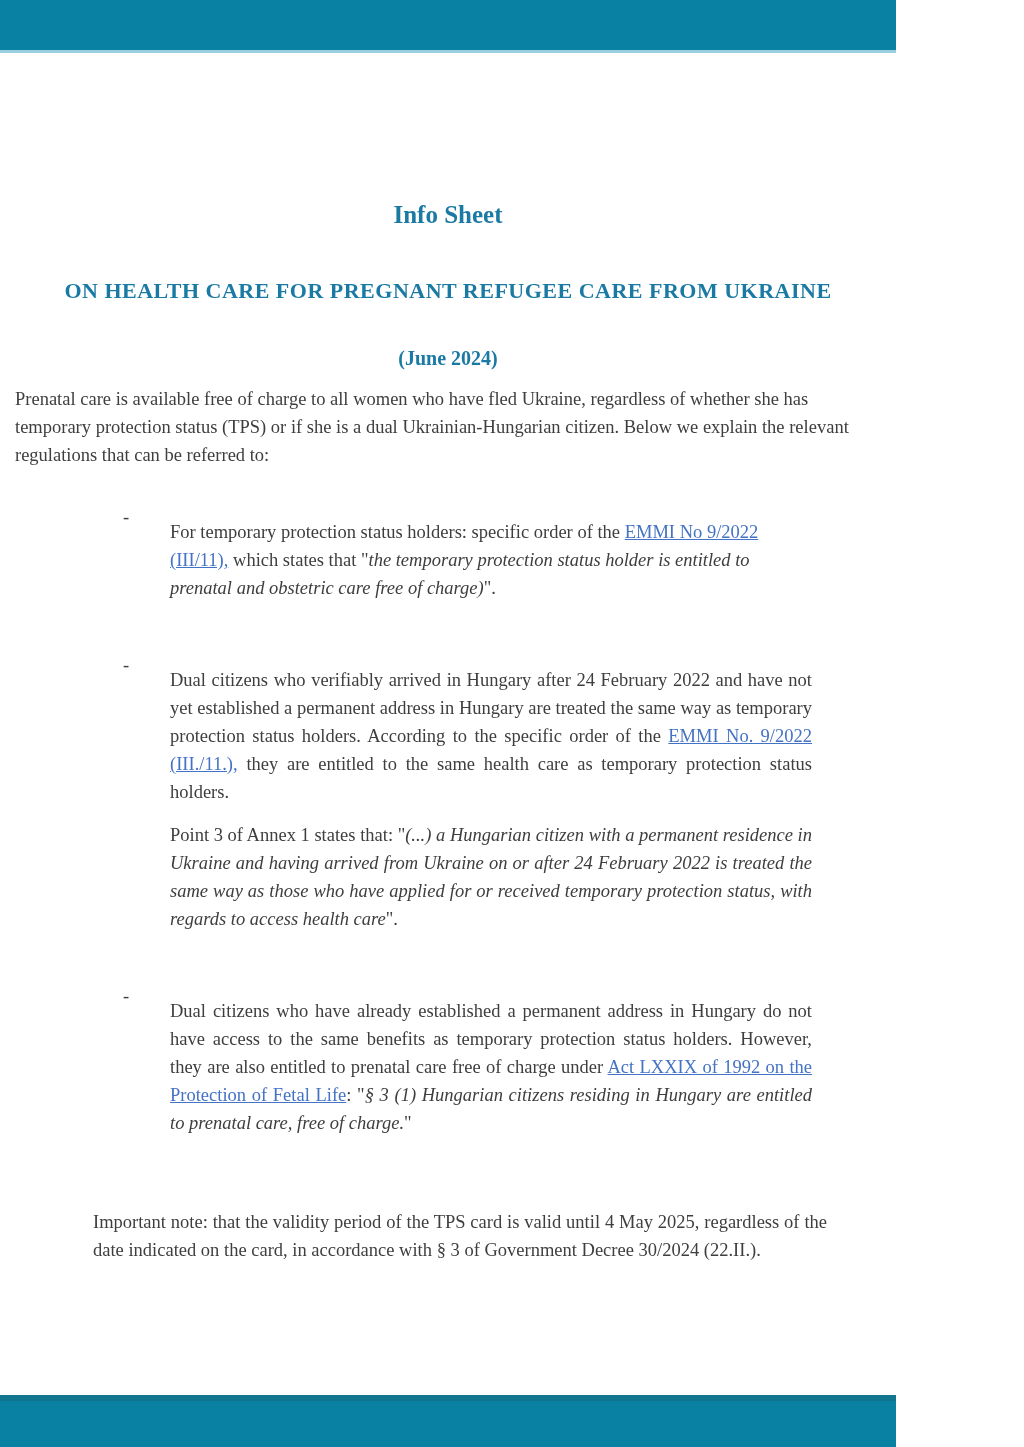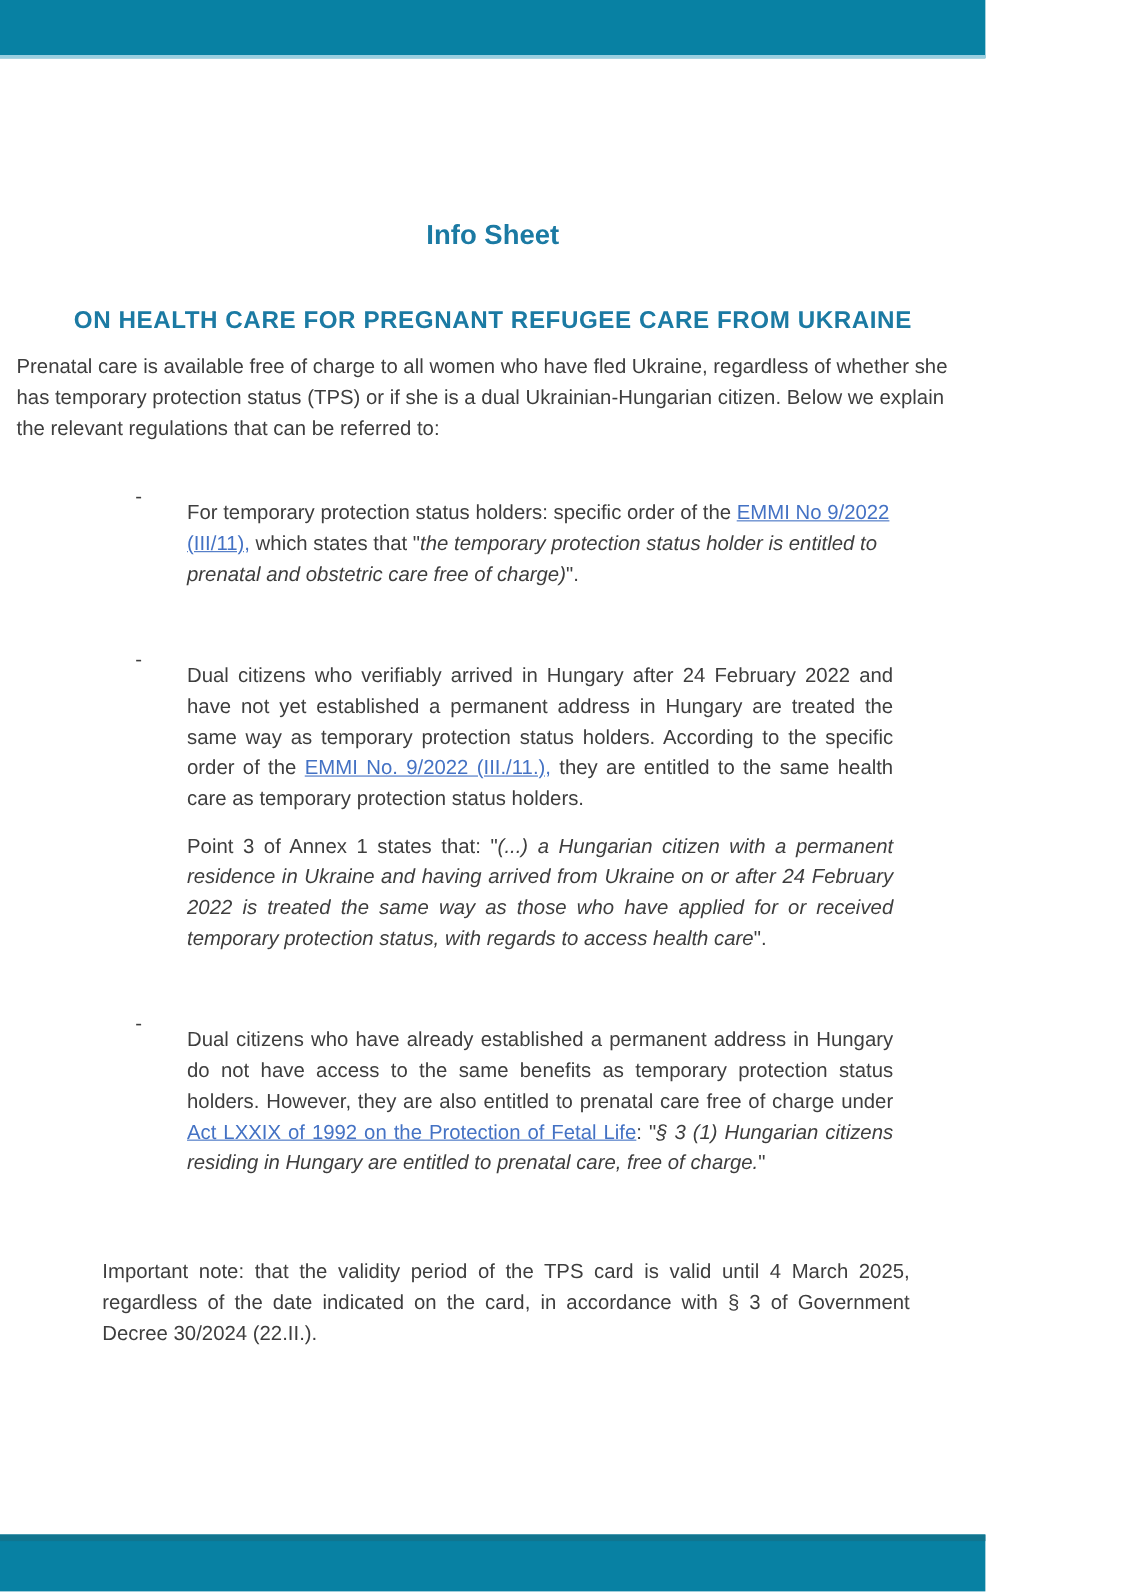--- a/index.html
+++ b/index.html
@@ -2,21 +2,21 @@
 <html><head>
 <meta charset="utf-8">
 <style>
   html, body { margin: 0; padding: 0; background: #ffffff; }
   .page {
     position: relative;
     width: 896px;
     height: 1447px;
     background: #ffffff;
     overflow: hidden;
-    font-family: Liberation Sans, sans-serif;
+    font-family: Liberation Serif, serif;
   }
   .top-bar {
     height: 50px;
     background: #0881A3;
     border-bottom: 3px solid #9ACFE0;
   }
   .bottom-bar {
     position: absolute;
     left: 0; right: 0; bottom: 0;
     height: 46px;
@@ -84,20 +84,21 @@
 <body>
 
 <div class="page">
 
   <div class="top-bar"></div>
 
   <h1 class="doc-title">Info Sheet</h1>
 
   <h2 class="doc-subtitle">ON HEALTH CARE FOR PREGNANT REFUGEE CARE FROM UKRAINE</h2>
 
+  <h3 class="doc-date">(June 2024)</h3>
 
   <p class="body-text intro para"><span class="nm">Prenatal care is available free of charge to all women who have fled Ukraine, regardless of whether she has temporary protection status (TPS) or if she is a dual Ukrainian-Hungarian citizen. Below we explain the relevant regulations that can be referred to:</span></p>
 
   <div class="bullet-list">
 
     <div class="bullet">
       <span class="dash body-text">-</span>
       <div class="bullet-body">
         <p class="body-text para"><span class="nm">For temporary protection status holders: specific order of the </span><a href="#" class="lnk">EMMI No 9/2022 (III/11),</a><span class="nm"> which states that "</span><span class="it">the temporary protection status holder is entitled to prenatal and obstetric care free of charge)</span><span class="nm">".</span></p>
       </div>
@@ -113,17 +114,17 @@
 
     <div class="bullet">
       <span class="dash body-text">-</span>
       <div class="bullet-body">
         <p class="body-text para justify"><span class="nm">Dual citizens who have already established a permanent address in Hungary do not have access to the same benefits as temporary protection status holders. However, they are also entitled to prenatal care free of charge under </span><a href="#" class="lnk">Act LXXIX of 1992 on the Protection of Fetal Life</a><span class="nm">: "</span><span class="it">§ 3 (1) Hungarian citizens residing in Hungary are entitled to prenatal care, free of charge.</span><span class="nm">"</span></p>
       </div>
     </div>
 
   </div>
 
-  <p class="body-text note para"><span class="nm">Important note: that the validity period of the TPS card is valid until 4 March 2025, regardless of the date indicated on the card, in accordance with § 3 of Government Decree 30/2024 (22.II.).</span></p>
+  <p class="body-text note para"><span class="nm">Important note: that the validity period of the TPS card is valid until 4 May 2025, regardless of the date indicated on the card, in accordance with § 3 of Government Decree 30/2024 (22.II.).</span></p>
 
   <div class="bottom-bar"></div>
 
 </div>
 
 </body></html>

